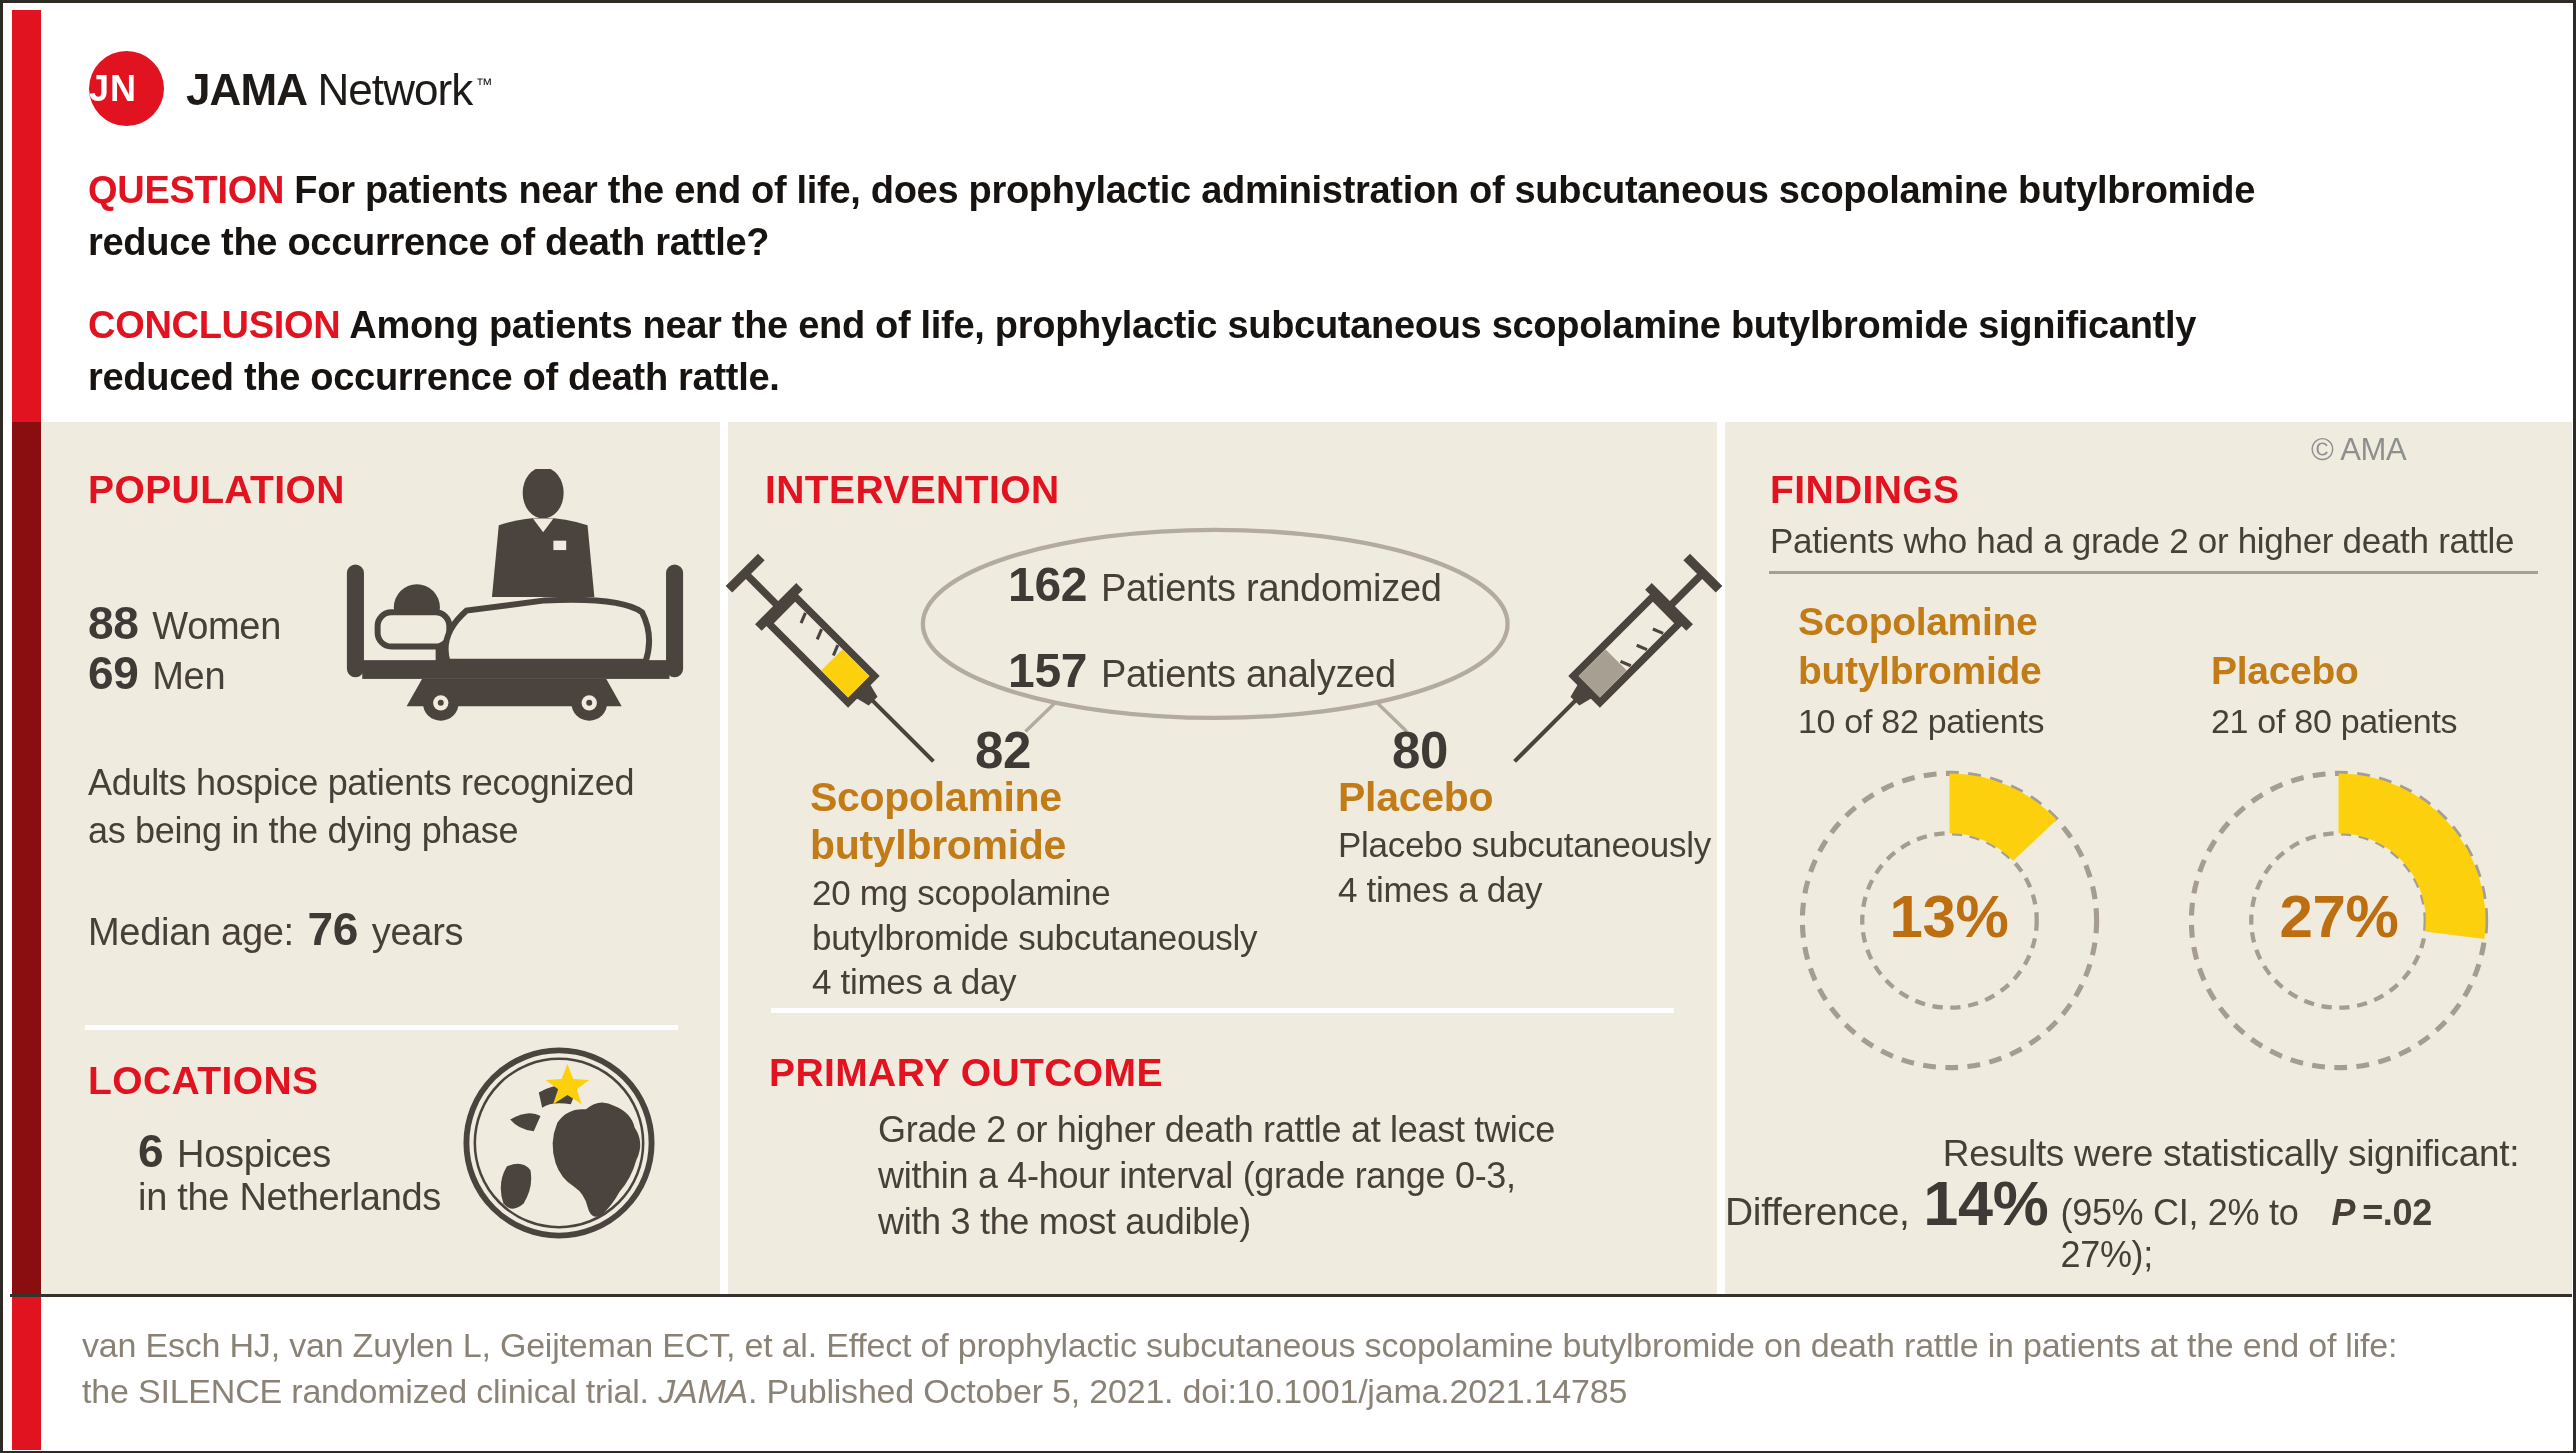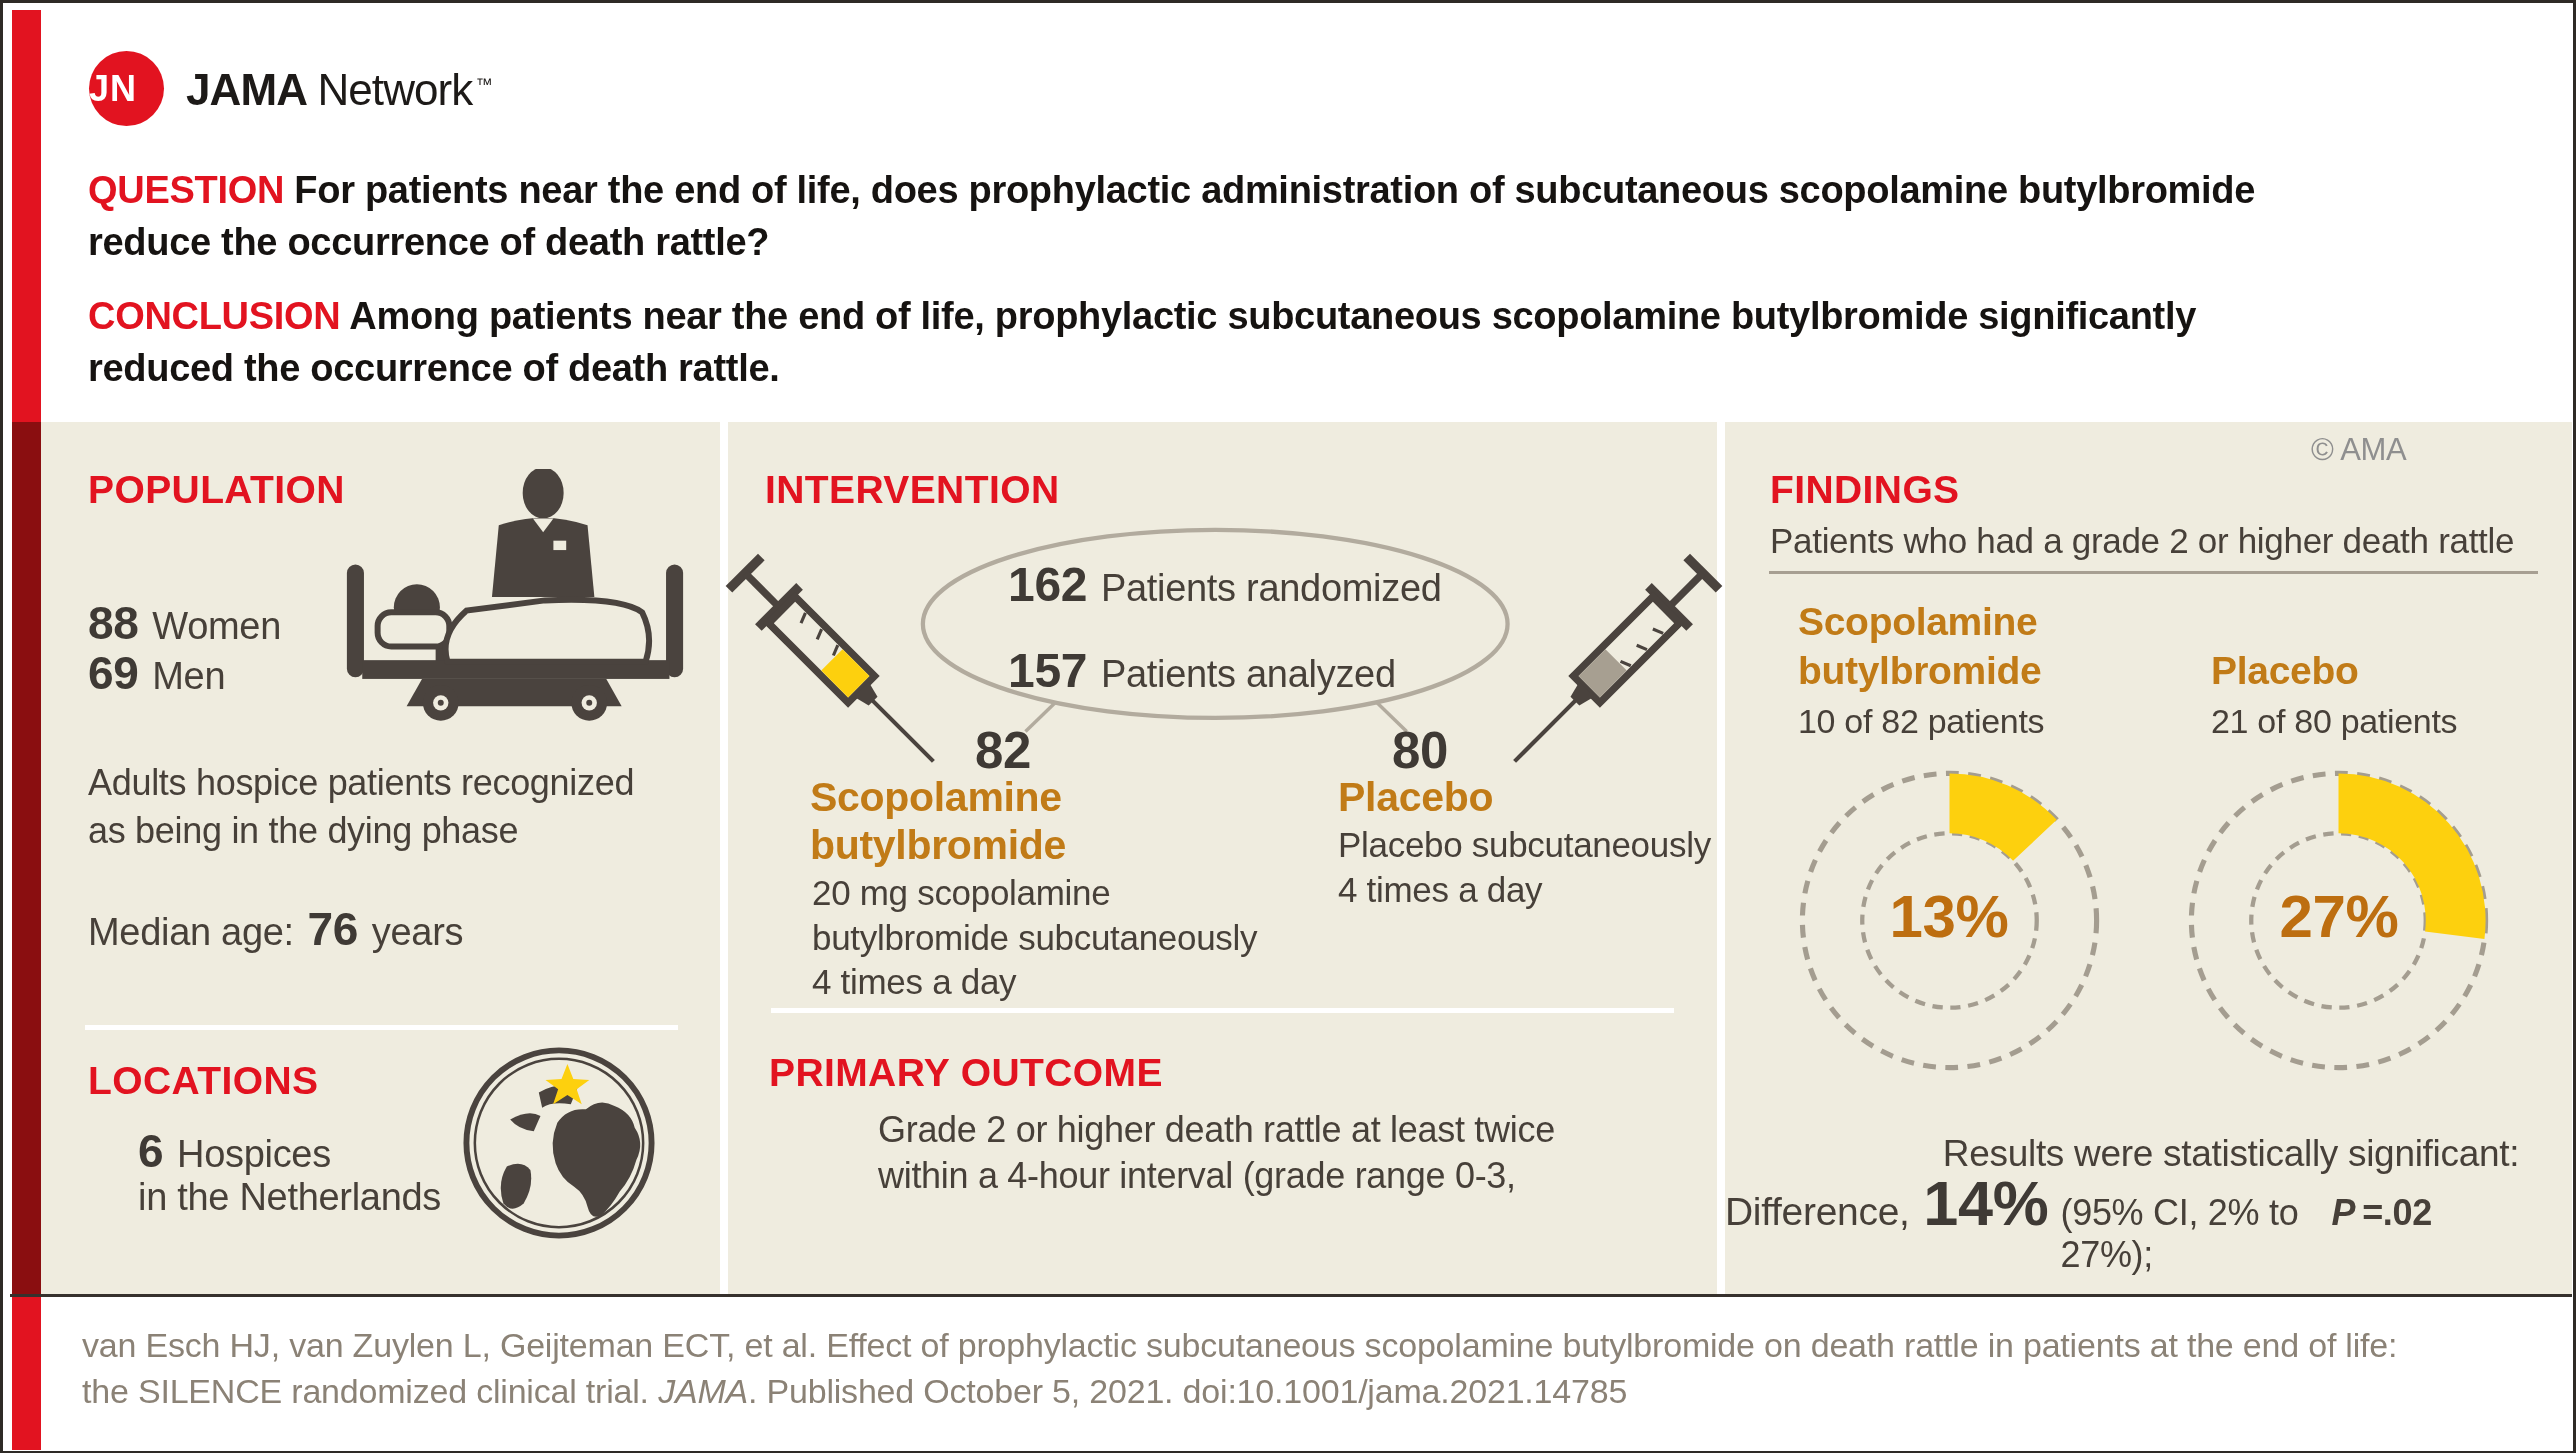--- a/index.html
+++ b/index.html
@@ -28,21 +28,21 @@
   .spine.mid{top:419px;height:872px;background:var(--dark-red)}
   .spine.bot{top:1291px;height:156px;background:var(--red)}
   
   .logo-circle{left:86px;top:48px;width:75px;height:75px;border-radius:50%;background:var(--red);
     display:flex;align-items:center;color:#fff;font-weight:700;font-size:36px;letter-spacing:0.9px}
   .brand-line{left:183px;top:62px;font-size:44px;color:#1d1a18;display:flex;align-items:baseline}
   .brand-bold{font-weight:700;letter-spacing:-0.9px}
   .brand-reg{font-weight:400;margin-left:10.3px;letter-spacing:-0.9px}
   .brand-tm{font-size:17px;margin-left:3.4px;transform:translateY(-15.4px)}
   .hpara{left:85px;top:162px;width:2239px;font-size:38px;line-height:1.36;font-weight:700;color:#161311}
-  .hpara.c2{top:288px}
+  .hpara.c2{top:297px}
   .red-label{color:var(--red);font-weight:700}
   
   .panel{position:absolute;top:419px;height:872px;background:var(--beige)}
   .p1{left:38px;width:679px}
   .p2{left:725px;width:989px}
   .p3{left:1722px;width:847px}
   .sec-title{font-size:39px;font-weight:700;color:var(--red);letter-spacing:0.4px}
   .body-t{font-size:36px;color:var(--charcoal)}
   .num-row{display:flex;align-items:baseline;gap:13.7px;color:var(--charcoal)}
   .big-num{font-size:46px;font-weight:700;color:#3f3a35}
@@ -214,20 +214,21 @@
   <div class="abs huge-num" style="left:1357px;top:718px;width:120px">80</div>
   <div class="abs orange-h" style="left:1335px;top:771px">Placebo</div>
   <div class="abs desc" style="left:1335px;top:822px">Placebo subcutaneously</div>
   <div class="abs desc" style="left:1335px;top:867px">4 times a day</div>
 
   <div class="divider-white" style="left:768px;top:1005px;width:903px"></div>
 
   <div class="abs sec-title" style="left:766px;top:1048px">PRIMARY OUTCOME</div>
   <div class="abs body-t" style="left:875px;top:1106px">Grade 2 or higher death rattle at least twice</div>
   <div class="abs body-t" style="left:875px;top:1152px">within a 4-hour interval (grade range 0-3,</div>
+  <div class="abs body-t" style="left:875px;top:1198px">with 3 the most audible)</div>
 
   <div class="abs copyright" style="left:2308px;top:429px;width:239px">© AMA</div>
   <div class="abs sec-title" style="left:1767px;top:465px">FINDINGS</div>
   <div class="abs body-t" style="left:1767px;top:518px;font-size:35px">Patients who had a grade 2 or higher death rattle</div>
   <div class="divider-gray" style="left:1766px;top:568px;width:769px"></div>
 
   <div class="abs orange-h" style="left:1795px;top:597px;font-size:39px">Scopolamine</div>
   <div class="abs orange-h" style="left:1795px;top:646px;font-size:39px">butylbromide</div>
   <div class="abs orange-h" style="left:2208px;top:646px;font-size:39px">Placebo</div>
   <div class="abs body-t" style="left:1795px;top:699px;font-size:34px">10 of 82 patients</div>

